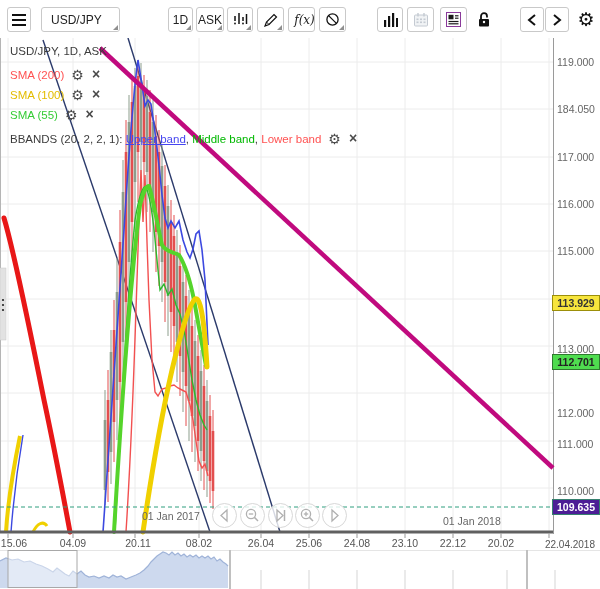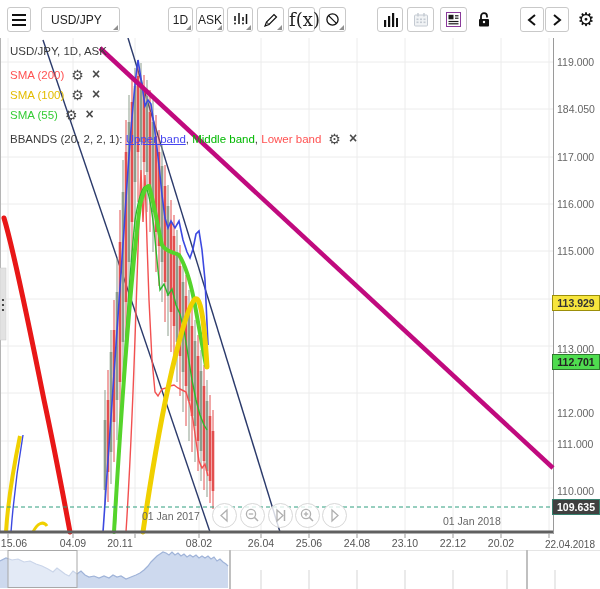--- a/index.html
+++ b/index.html
@@ -8,21 +8,21 @@
   
   .toolbar{position:absolute;left:0;top:0;width:600px;height:38px;background:#fff;z-index:30;}
   .tb-btn{position:absolute;top:7px;height:25px;box-sizing:border-box;background:#fff;
           border:1px solid #c9c9c9;border-radius:3px;display:flex;align-items:center;
           justify-content:center;font-size:12px;color:#222;cursor:pointer;}
   .tb-btn.noborder{border:none;}
   .tb-btn .lbl{padding:0 2px;white-space:nowrap;}
   .tb-btn.textleft{justify-content:flex-start;padding-left:7px;}
   .ddcorner{position:absolute;right:1px;bottom:1px;width:0;height:0;
             border-left:5px solid transparent;border-bottom:5px solid #8f8f8f;}
-  .fx-lbl{font-family:"DejaVu Serif","Liberation Serif",serif;font-size:18px;margin-left:6px;}
+  .fx-lbl{font-family:"DejaVu Serif","Liberation Serif",serif;font-style:italic;font-size:12px;margin-left:6px;}
   .gear-big{font-size:19px;line-height:19px;color:#111;}
   
   .legend-row{position:absolute;left:10px;font-size:11.5px;z-index:20;white-space:nowrap;color:#3c3c3c;}
   .legend-gear{font-size:14px;color:#4a4a4a;margin-left:7px;cursor:pointer;vertical-align:-1px;}
   .legend-x{font-size:14px;color:#4a4a4a;font-weight:bold;margin-left:8px;cursor:pointer;}
   
   .p-tick{position:absolute;left:557px;transform:translateY(-50%);font-size:10.5px;color:#666;z-index:10;}
   .p-tag{position:absolute;left:552px;transform:translateY(-50%);width:46px;height:14px;
          font-size:10.5px;font-weight:bold;text-align:center;line-height:14px;
          border:1px solid;z-index:11;}
@@ -330,26 +330,26 @@
     <div class="p-tick" style="top: 109px;">184.050</div>
     <div class="p-tick" style="top: 157px;">117.000</div>
     <div class="p-tick" style="top: 204px;">116.000</div>
     <div class="p-tick" style="top: 251px;">115.000</div>
     <div class="p-tick" style="top: 349px;">113.000</div>
     <div class="p-tick" style="top: 397px; margin-top: 16px;">112.000</div>
     <div class="p-tick" style="top: 444px;">111.000</div>
     <div class="p-tick" style="top: 491px;">110.000</div>
     <div class="p-tag" style="top: 303px; background: rgb(247, 229, 61); border-color: rgb(156, 143, 10); color: rgb(51, 51, 51);">113.929</div>
     <div class="p-tag" style="top: 362px; background: rgb(79, 220, 79); border-color: rgb(47, 122, 47); color: rgb(34, 34, 34);">112.701</div>
-    <div class="p-tag" style="top: 507px; background: #404040; border-color: rgb(54, 128, 110); color: rgb(255, 255, 255);">109.635</div>
+    <div class="p-tag" style="top: 507px; background: #4c1d95; border-color: rgb(54, 128, 110); color: rgb(255, 255, 255);">109.635</div>
   </div>
 <div id="time-axis">
     <div class="t-tick" style="left: 14px;">15.06</div>
     <div class="t-tick" style="left: 73px;">04.09</div>
-    <div class="t-tick" style="left: 120px;">20.11</div>
+    <div class="t-tick" style="left: 138px;">20.11</div>
     <div class="t-tick" style="left: 199px;">08.02</div>
     <div class="t-tick" style="left: 261px; text-align: right;">26.04</div>
     <div class="t-tick" style="left: 309px;">25.06</div>
     <div class="t-tick" style="left: 357px;">24.08</div>
     <div class="t-tick" style="left: 405px;">23.10</div>
     <div class="t-tick" style="left: 453px;">22.12</div>
     <div class="t-tick" style="left: 501px;">20.02</div>
   </div>
 <div class="corner-date">22.04.2018</div>
 

